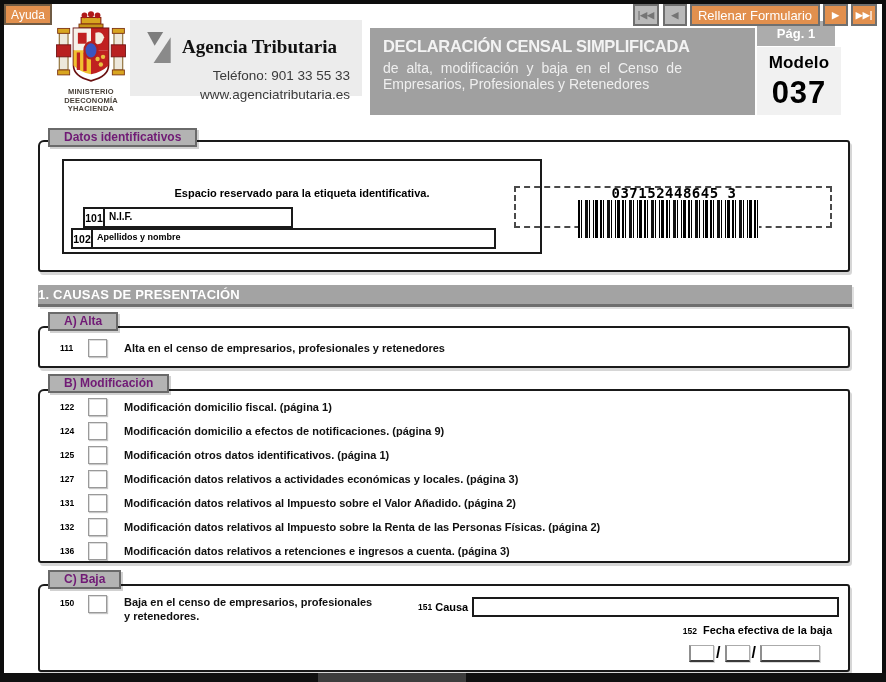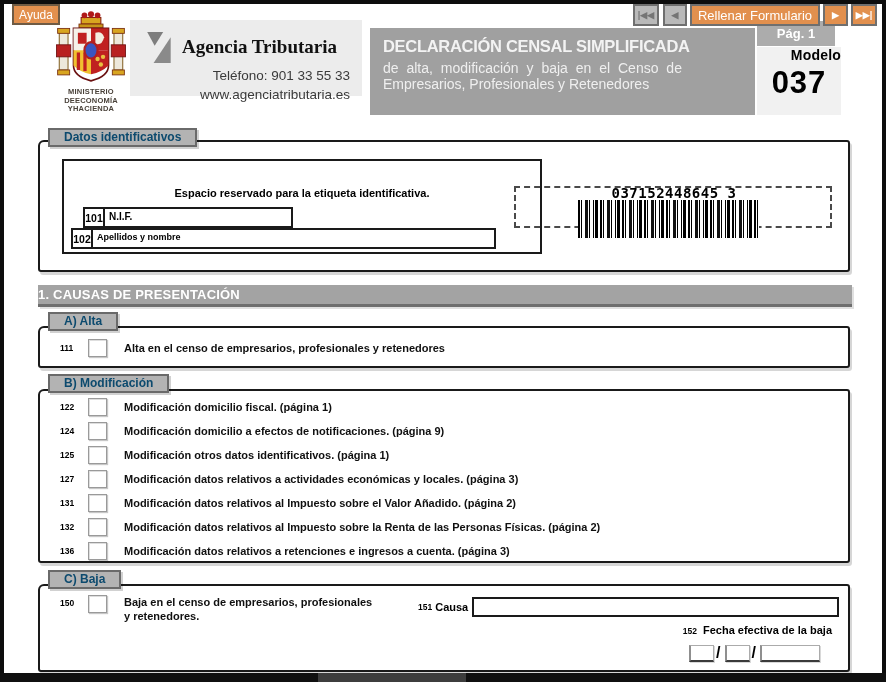--- a/index.html
+++ b/index.html
@@ -4,53 +4,53 @@
 <style>
   * { margin:0; padding:0; box-sizing:border-box; }
   html,body { width:886px; height:682px; }
   body { font-family:"Liberation Sans","DejaVu Sans",sans-serif; background:#fff; }
   #app { position:relative; width:886px; height:682px; background:#fff; overflow:hidden; }
   #frame { position:absolute; inset:0; border:4px solid #0d0d0d; pointer-events:none; z-index:50; }
   #bottombar { position:absolute; left:0; bottom:0; width:886px; height:9px; background:#101010; z-index:55; }
   #bottombar .seg { position:absolute; left:318px; top:0; width:148px; height:9px; background:#3d3d3d; }
 
   
-  .btn-ayuda { position:absolute; left:12px; top:4px; width:48px; height:21px; background:#E2904E;
+  .btn-ayuda { position:absolute; left:4px; top:4px; width:48px; height:21px; background:#E2904E;
     border:2px solid #6F5B44; color:#fff; font-size:12px; display:flex; align-items:center; justify-content:center;
     z-index:40; cursor:pointer; }
   .coat { position:absolute; left:52px; top:10px; width:78px; text-align:center; z-index:10; }
   .ministry { font-size:7.5px; font-weight:bold; color:#4A423A; line-height:8.5px; letter-spacing:0.2px; }
   .agencia-box { position:absolute; left:130px; top:20px; width:232px; height:76px; background:#ECECEC; }
   .agencia-name { position:absolute; left:52px; top:16px; font-family:"Liberation Serif","DejaVu Serif",serif;
     font-weight:bold; font-size:19px; color:#111; white-space:nowrap; }
   .agencia-contact { position:absolute; right:12px; top:46px; text-align:right; font-size:13.5px;
     font-weight:400; color:#3A3A3A; line-height:19px; }
   .aeat-logo { position:absolute; left:14px; top:10px; }
   .title-box { position:absolute; left:370px; top:28px; width:385px; height:87px; background:#A0A0A0; color:#F3F3F3; }
   .title-box h1 { font-size:16.5px; letter-spacing:-0.3px; margin:9px 0 4px 13px; font-weight:bold; white-space:nowrap; }
   .subtitle { margin-left:13px; font-size:14px; line-height:16px; color:#EFEFEF; }
   .subtitle .l1 { word-spacing:4px; white-space:nowrap; }
   .pag-tab { position:absolute; left:757px; top:21px; width:78px; height:25px; background:#ACACAC; color:#fff;
     font-weight:bold; font-size:13px; display:flex; align-items:center; justify-content:center; z-index:5; }
   .modelo-box { position:absolute; left:757px; top:47px; width:84px; height:68px; background:#F1F1F1; text-align:center; }
-  .modelo-label { font-size:14px; font-weight:bold; letter-spacing:0.2px;text-align:right; }
+  .modelo-label { font-size:17px; font-weight:bold; margin-top:6px; letter-spacing:0.2px; }
   .modelo-number { font-size:31px; font-weight:bold; letter-spacing:1px; margin-top:2px; }
 
   .navbtn { position:absolute; top:4px; height:22px; border:2px solid #6F6F6F; display:flex; align-items:center;
     justify-content:center; z-index:40; cursor:pointer; font-weight:bold; }
   .navbtn.gray { background:#B9B9B9; color:#757575; font-size:9px; }
   .navbtn.orange { background:#E2904E; color:#fff; font-size:9px; }
   .btn-first { left:633px; width:26px; }
   .btn-prev  { left:663px; width:24px; }
   .btn-fill  { left:690px; width:130px; font-size:13px !important; font-weight:normal; }
   .btn-next  { left:823px; width:25px; }
   .btn-last  { left:851px; width:26px; }
 
   
-  .tab { position:absolute; height:19px; background:#B3B3B3; border:2px solid #6A6A6A; color:#0c4a6e;
+  .tab { position:absolute; height:19px; background:#B3B3B3; border:2px solid #6A6A6A; color:#701a75;
     font-weight:bold; font-size:12px; line-height:15px; padding:0 14px; z-index:8;
     box-shadow:2px 2px 0 rgba(0,0,0,0.18); white-space:nowrap; }
   .groupbox { position:absolute; left:38px; width:812px; background:#fff; border:2px solid #1A1A1A;
     border-radius:6px 3px 3px 3px; box-shadow:2px 3px 0 rgba(0,0,0,0.16); z-index:2; }
   .secbar { position:absolute; left:38px; top:285px; width:814px; height:22px; background:#A3A3A3;
     border-bottom:3px solid #6E6E6E; color:#fff; font-weight:bold; font-size:13px; line-height:20px;
     letter-spacing:0.2px; box-shadow:2px 2px 0 rgba(0,0,0,0.12); }
 
   
   .etiqueta-box { position:absolute; left:22px; top:17px; width:480px; height:95px; border:2px solid #1A1A1A; background:#fff; }

